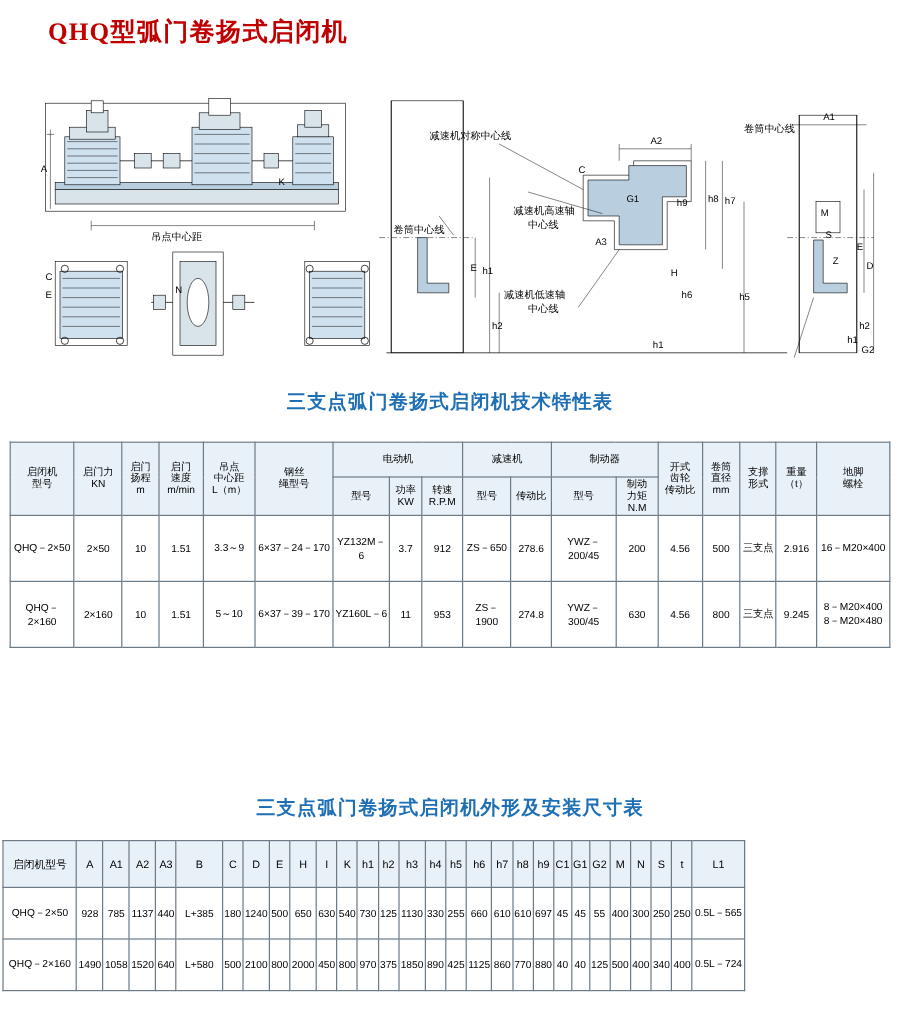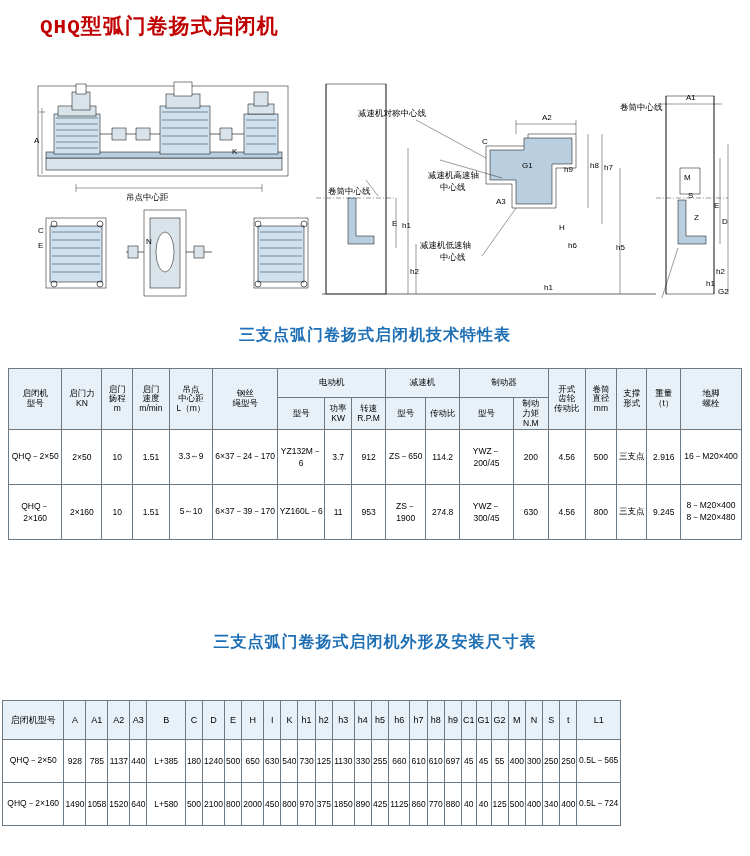--- a/index.html
+++ b/index.html
@@ -7,37 +7,37 @@
     width:750px;height:856px;
     background:#ffffff;
     font-family:"Liberation Sans","DejaVu Sans",sans-serif;
     color:#000;
     position:relative;
     overflow:hidden;
   }
   .page-title{
     position:absolute;left:40px;top:12px;
     font-size:21px;font-weight:bold;color:#c00000;
-    font-family:Liberation Mono, monospace;
+    font-family:Liberation Serif, serif;
     letter-spacing:1px;
   }
   
   .drawing{
     position:absolute;left:16px;top:48px;width:718px;height:250px;
   }
   .drawing svg{display:block;}
   
   .sec-title{
     position:absolute;width:100%;text-align:center;
     font-size:16px;font-weight:bold;color:#1f6fb5;
     font-family:Liberation Sans, sans-serif;
     letter-spacing:1px;
   }
   #sec1{top:325px;}
-  #sec2{top:632px;}
+  #sec2{top:663px;}
   
   table{border-collapse:collapse;position:absolute;}
   table td,table th{
     border:1px solid #6c7a86;
     text-align:center;
     vertical-align:middle;
     font-weight:normal;
     color:#000;
   }
   
@@ -309,21 +309,21 @@
       <td>QHQ－2×50</td>
       <td>2×50</td>
       <td>10</td>
       <td>1.51</td>
       <td>3.3～9</td>
       <td>6×37－24－170</td>
       <td>YZ132M－6</td>
       <td>3.7</td>
       <td>912</td>
       <td>ZS－650</td>
-      <td>114.2</td>
+      <td>278.6</td>
       <td>YWZ－200/45</td>
       <td>200</td>
       <td>4.56</td>
       <td>500</td>
       <td>三支点</td>
       <td>2.916</td>
       <td><span style="white-space:pre-line">16－M20×400</span></td>
     </tr>
     <tr>
       <td>QHQ－2×160</td>

